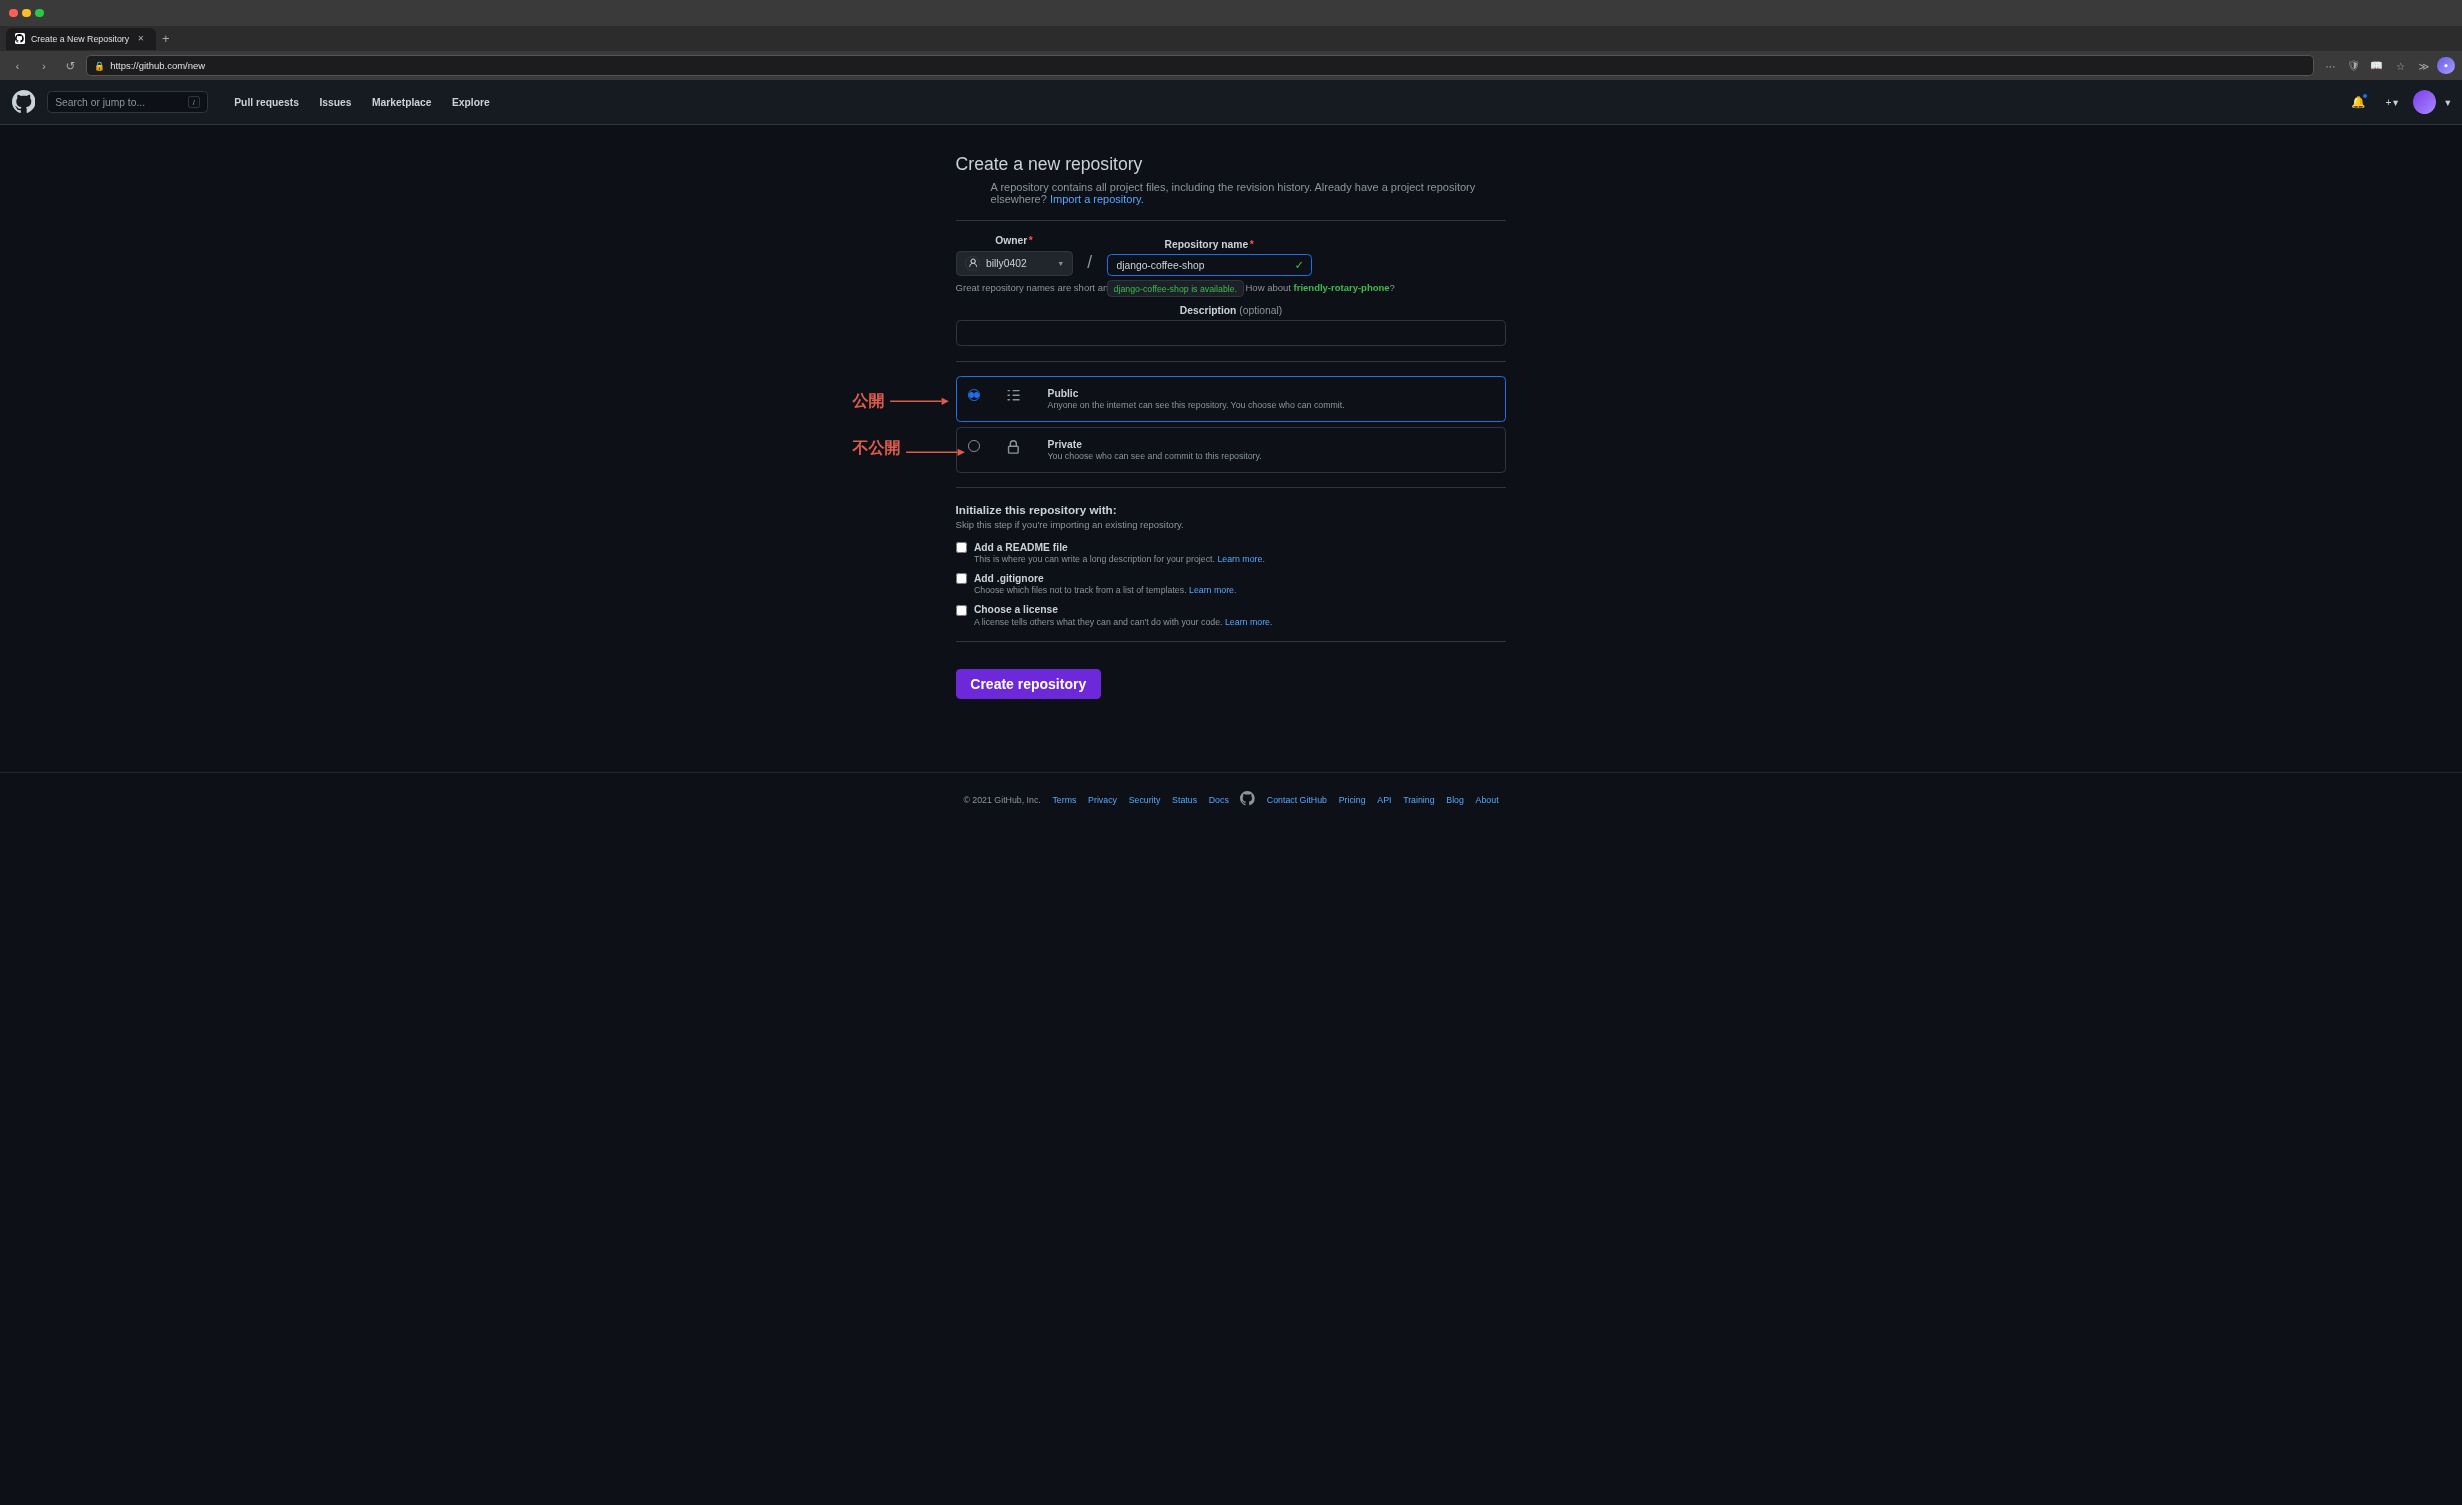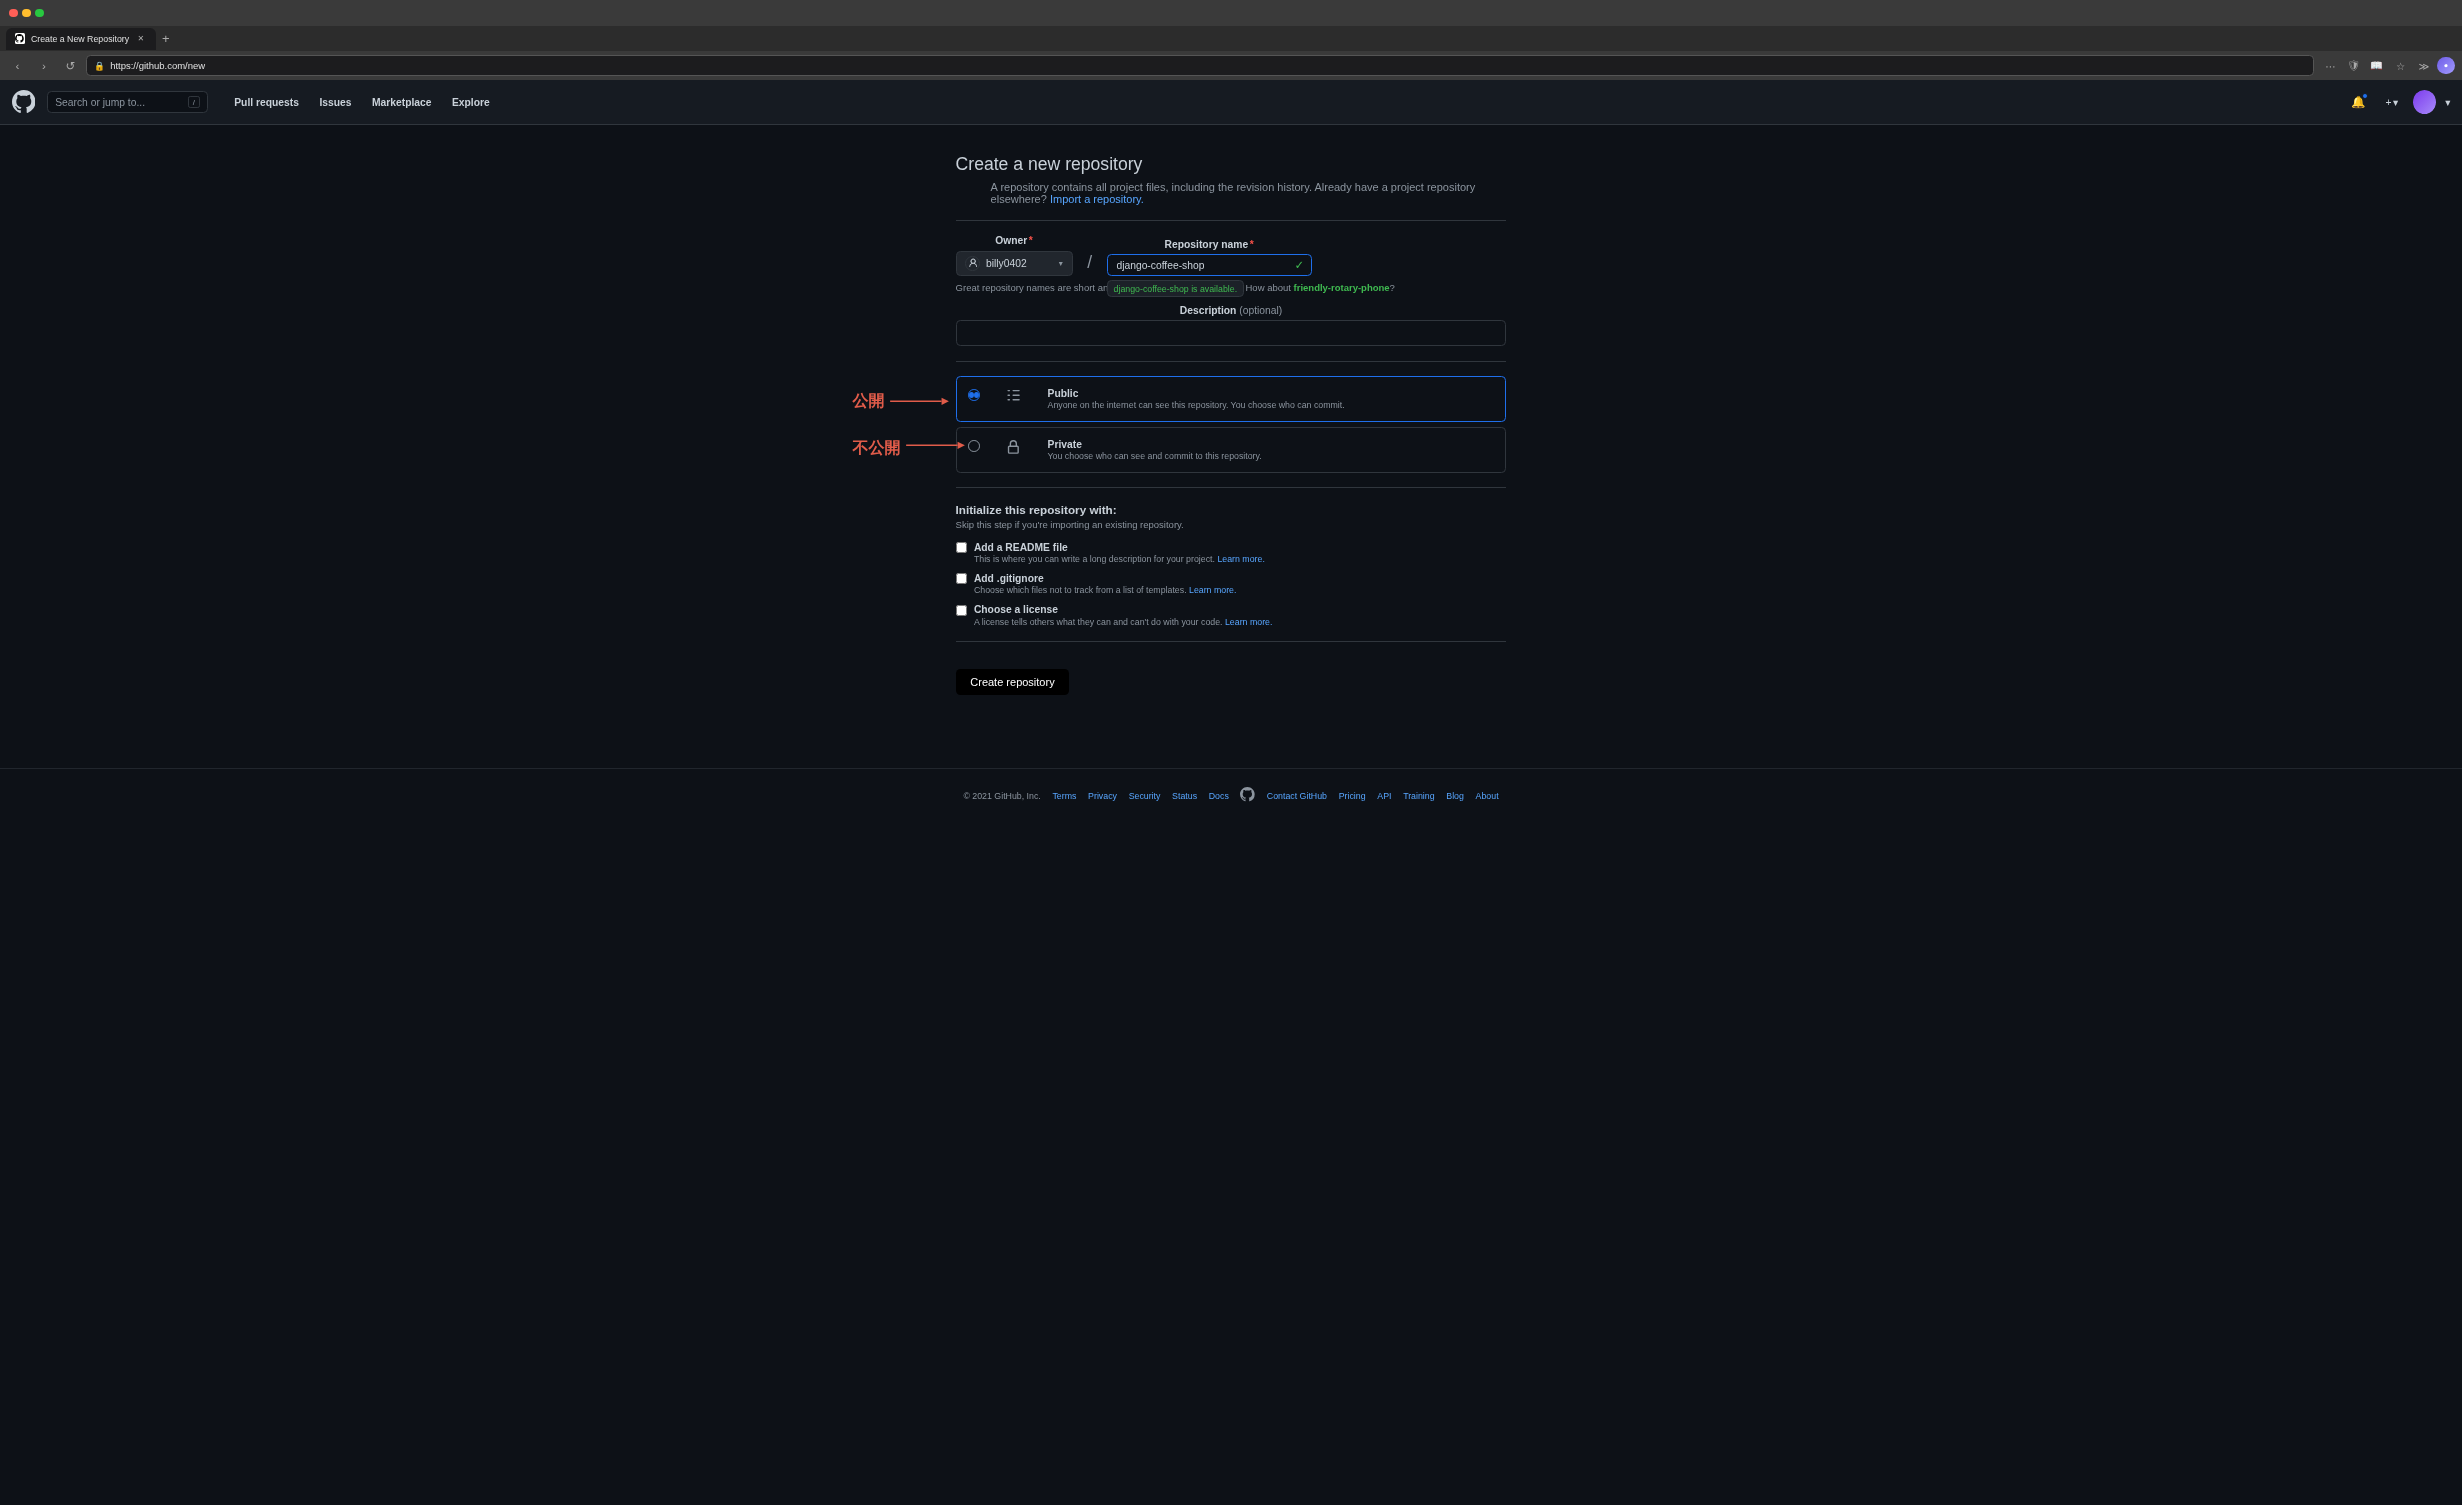--- a/index.html
+++ b/index.html
@@ -489,27 +489,27 @@
       color: #8b949e;
       margin-top: 1.5px;
     }
     .checkbox-desc a {
       color: #58a6ff;
       text-decoration: none;
     }
 
     
     .create-btn {
-      background: #000000;
+      background: #6d28d9;
       color: #fff;
       border: none;
       border-radius: 4.4px;
       padding: 7.3px 14.7px;
-      font-size: 11px;
-      font-weight: 400;
+      font-size: 14px;
+      font-weight: 700;
       cursor: pointer;
       margin-top: 11.7px;
     }
 
     
     .footer {
       border-top: 0.7px solid #21262d;
       padding: 17.6px 0;
       display: flex;
       justify-content: center;
@@ -709,21 +709,21 @@
         <svg width="14.7" height="14.7" viewBox="0 0 16 16" fill="#8b949e">
           <path d="M1.5 1.75A.75.75 0 0 1 2.25 1h1.5a.75.75 0 0 1 0 1.5H2.25A.75.75 0 0 1 1.5 1.75zm0 5A.75.75 0 0 1 2.25 6h1.5a.75.75 0 0 1 0 1.5H2.25A.75.75 0 0 1 1.5 6.75zm0 5A.75.75 0 0 1 2.25 11h1.5a.75.75 0 0 1 0 1.5H2.25a.75.75 0 0 1-.75-.75zm5.5-10A.75.75 0 0 1 7.75 1h6.5a.75.75 0 0 1 0 1.5h-6.5A.75.75 0 0 1 7 1.75zm0 5A.75.75 0 0 1 7.75 6h6.5a.75.75 0 0 1 0 1.5h-6.5A.75.75 0 0 1 7 6.75zm0 5A.75.75 0 0 1 7.75 11h6.5a.75.75 0 0 1 0 1.5h-6.5A.75.75 0 0 1 7 11.75z"></path>
         </svg>
       </div>
       <div class="visibility-info">
         <h3>Public</h3>
         <p>Anyone on the internet can see this repository. You choose who can commit.</p>
       </div>
     </div>
 
-    <div style="position:absolute; left:-103px; top:62px; display:flex; align-items:flex-start; gap:5.9px;">
+    <div style="position:absolute; left:-103px; top:62px; display:flex; align-items:flex-end; gap:5.9px;">
       <span style="color:#e05c4a; font-size:16px; font-weight:bold;">不公開</span>
       <svg width="59" height="14.7" viewBox="0 0 80 20">
         <line x1="0" y1="10" x2="70" y2="10" stroke="#e05c4a" stroke-width="2"></line>
         <polygon points="70,5 80,10 70,15" fill="#e05c4a"></polygon>
       </svg>
     </div>
 
     <div class="visibility-option">
       <div class="radio-btn"></div>
       <div class="visibility-icon">

